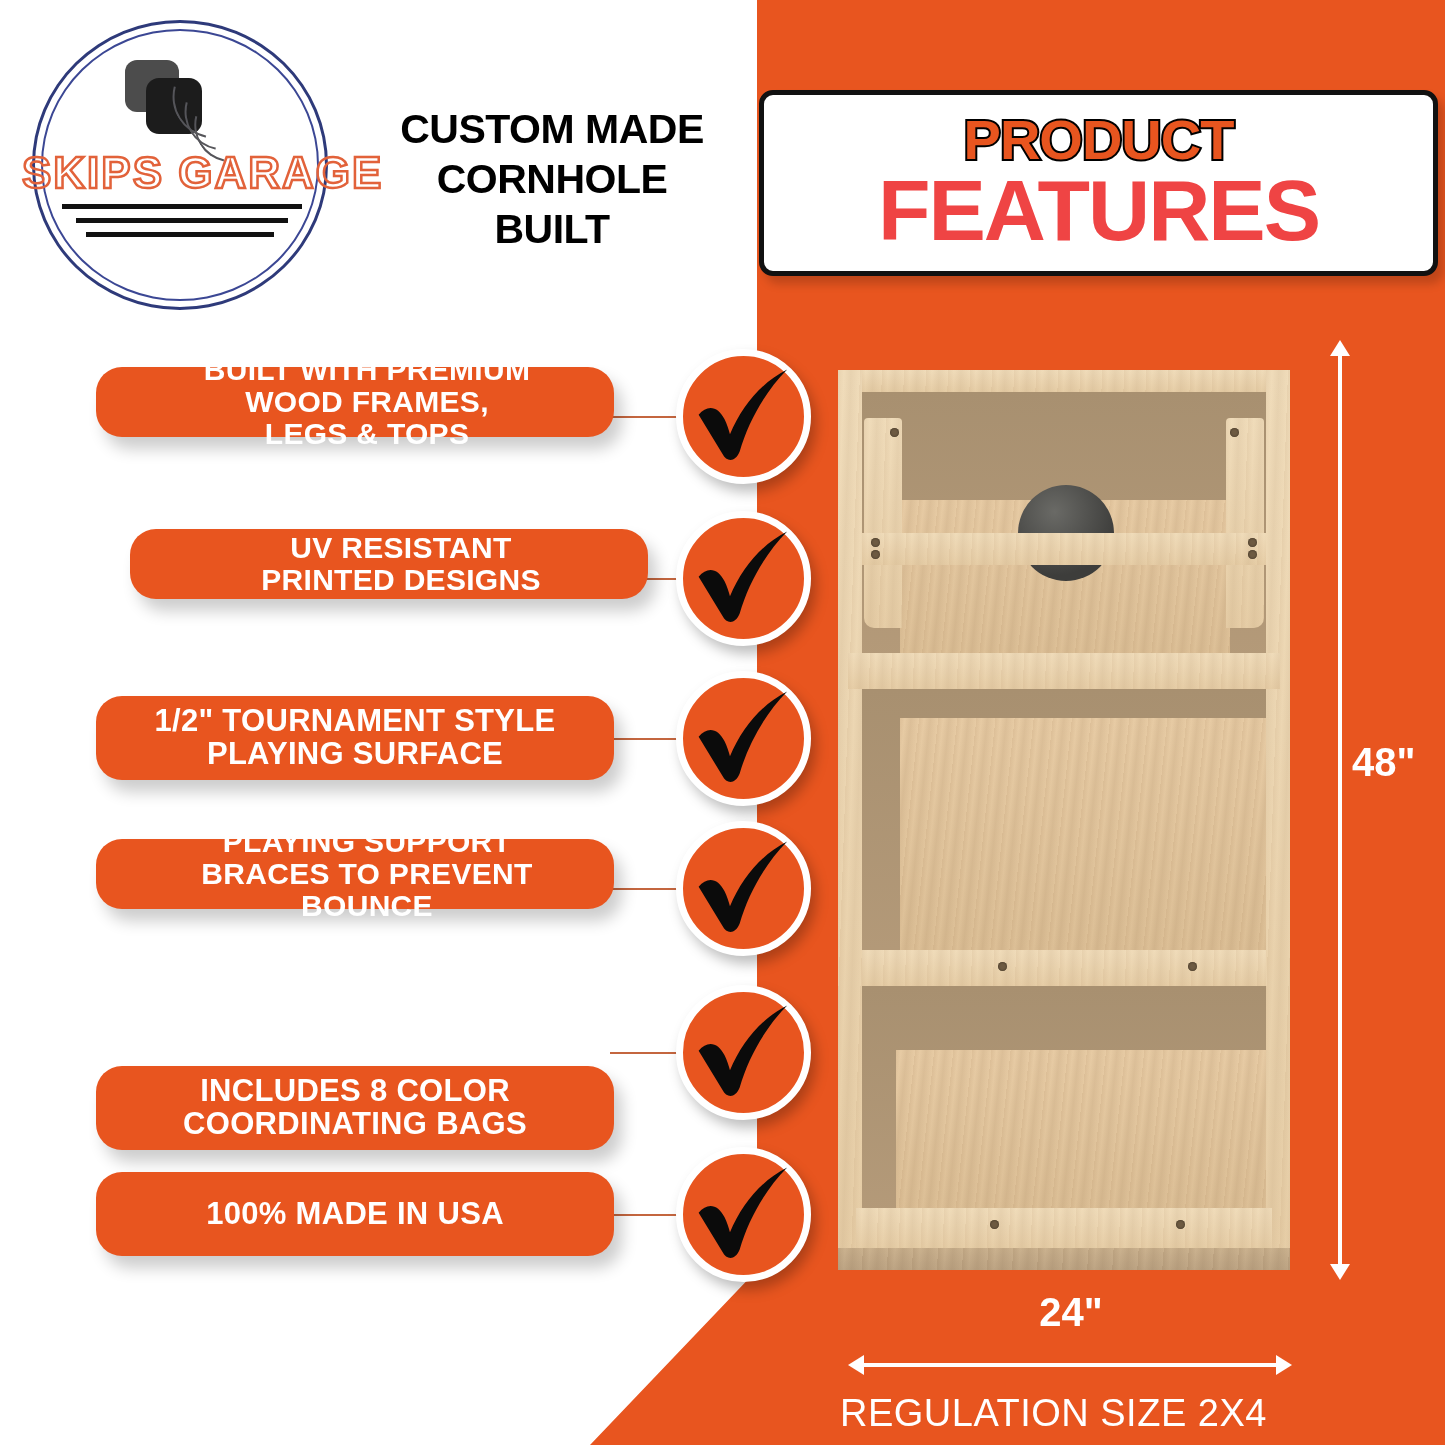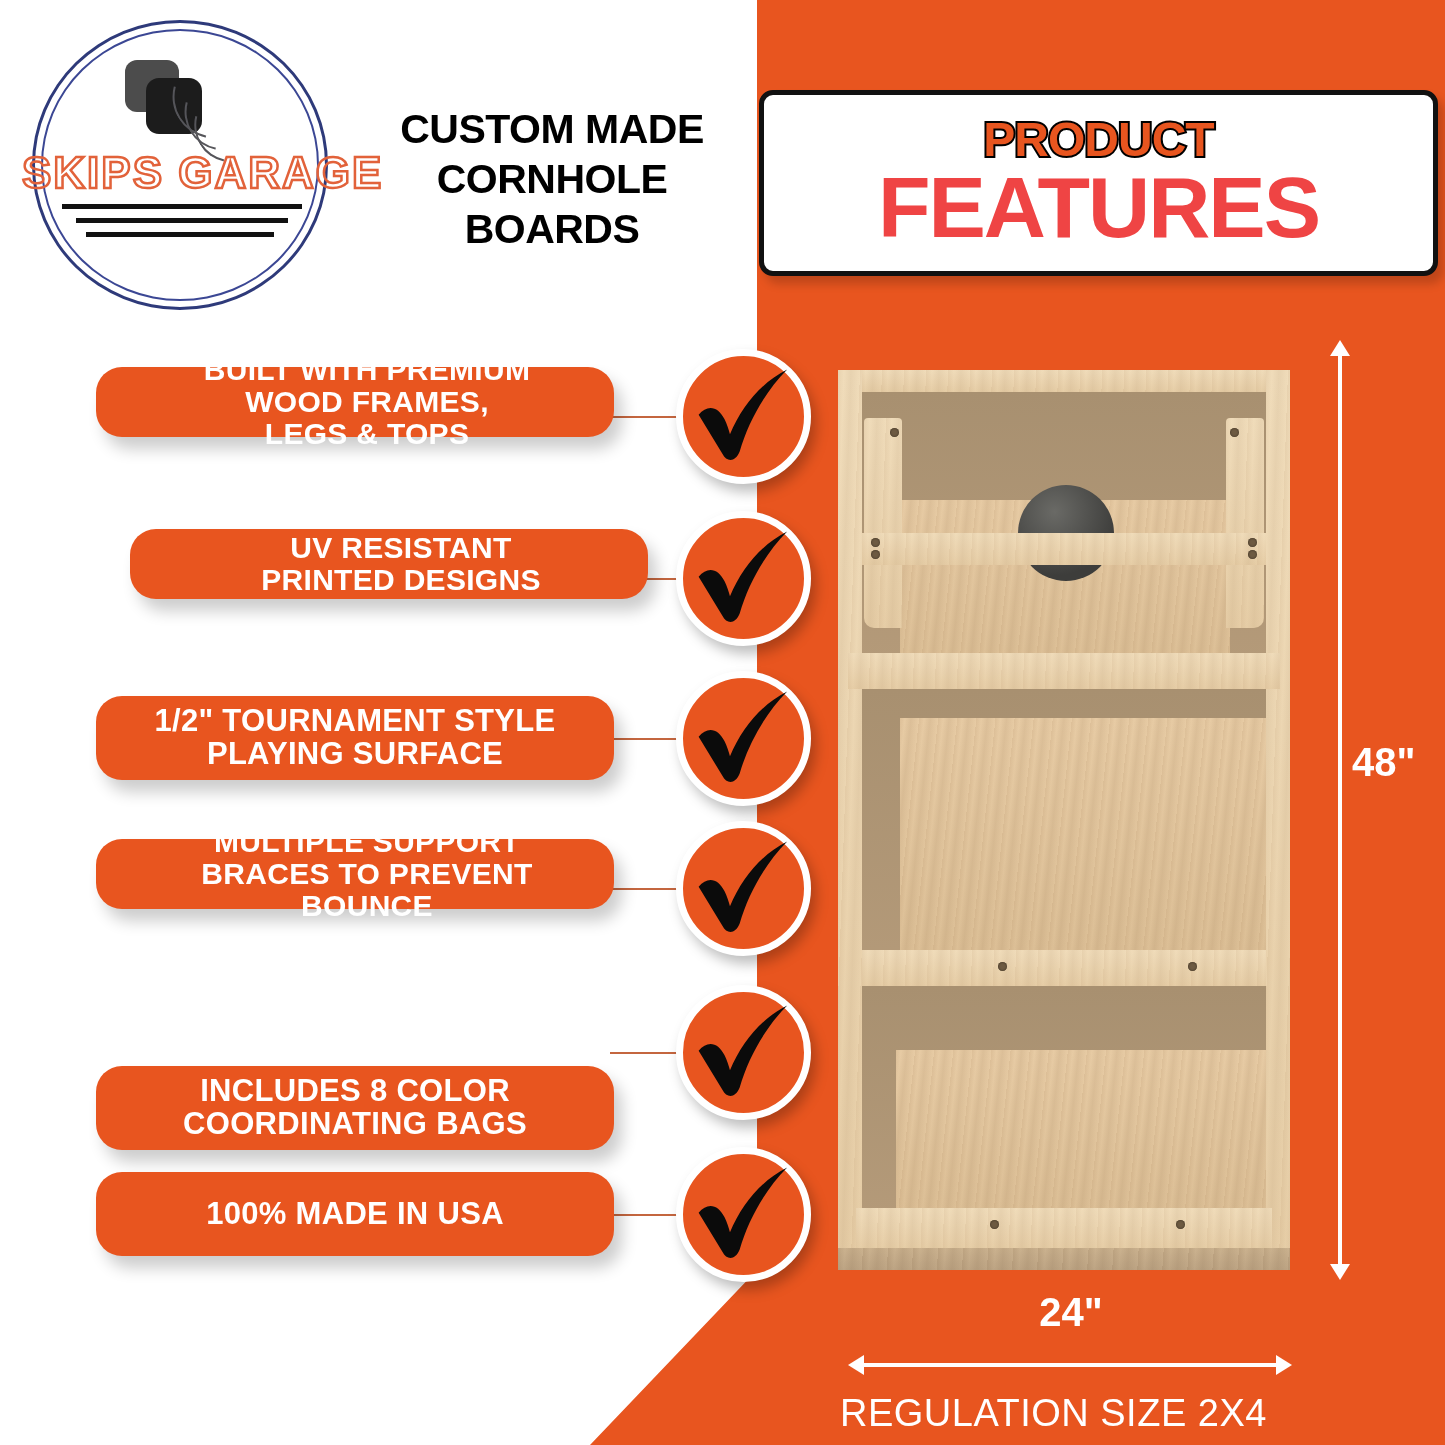--- a/index.html
+++ b/index.html
@@ -83,21 +83,21 @@
   #features-header-box{
     position:absolute; left:759px; top:90px;
     width:679px; height:186px;
     background:#fff; border:5px solid #111; border-radius:14px;
     z-index:6;
     display:flex; flex-direction:column;
     align-items:center; justify-content:center;
     box-shadow:6px 8px 10px rgba(0,0,0,.18);
   }
   #product-word{
-    font-size:48px; font-weight:bold; line-height:.95;
+    font-size:56px; font-weight:bold; line-height:.95;
     color:#E8551F;
     -webkit-text-stroke:4px #000;
     paint-order:stroke fill;
     letter-spacing:-1px;
   }
   #features-word{
     font-size:86px; font-weight:bold; line-height:.98;
     color:#ef4444; letter-spacing:-2px; margin-top:2px;
   }
 
@@ -232,21 +232,21 @@
   <div class="arc arc3"></div>
   <div id="logo-wordmark">SKIPS GARAGE</div>
   <div class="logo-rule r1"></div>
   <div class="logo-rule r2"></div>
   <div class="logo-rule r3"></div>
 </div>
 
 <div id="header-title">
   <div>CUSTOM MADE</div>
   <div>CORNHOLE</div>
-  <div>BOARDS</div>
+  <div>BUILT</div>
 </div>
 
 <div id="features-header-box">
   <div id="product-word">PRODUCT</div>
   <div id="features-word">FEATURES</div>
 </div>
 
 <div class="connector" style="left:610px; top:416px; width:104px;"></div>
 <div class="connector" style="left:610px; top:578px; width:104px;"></div>
 <div class="connector" style="left:610px; top:738px; width:104px;"></div>
@@ -271,21 +271,21 @@
 
 <div class="pill pill-2l" style="top:696px;">
   <div>
     <span>1/2" TOURNAMENT STYLE</span>
     <span>PLAYING SURFACE</span>
   </div>
 </div>
 
 <div class="pill pill-3l" style="top:839px;">
   <div>
-    <span>MULTIPLE SUPPORT</span>
+    <span>PLAYING SUPPORT</span>
     <span>BRACES TO PREVENT</span>
     <span>BOUNCE</span>
   </div>
 </div>
 
 <div class="pill pill-2l" style="top:1066px;">
   <div>
     <span>INCLUDES 8 COLOR</span>
     <span>COORDINATING BAGS</span>
   </div>

